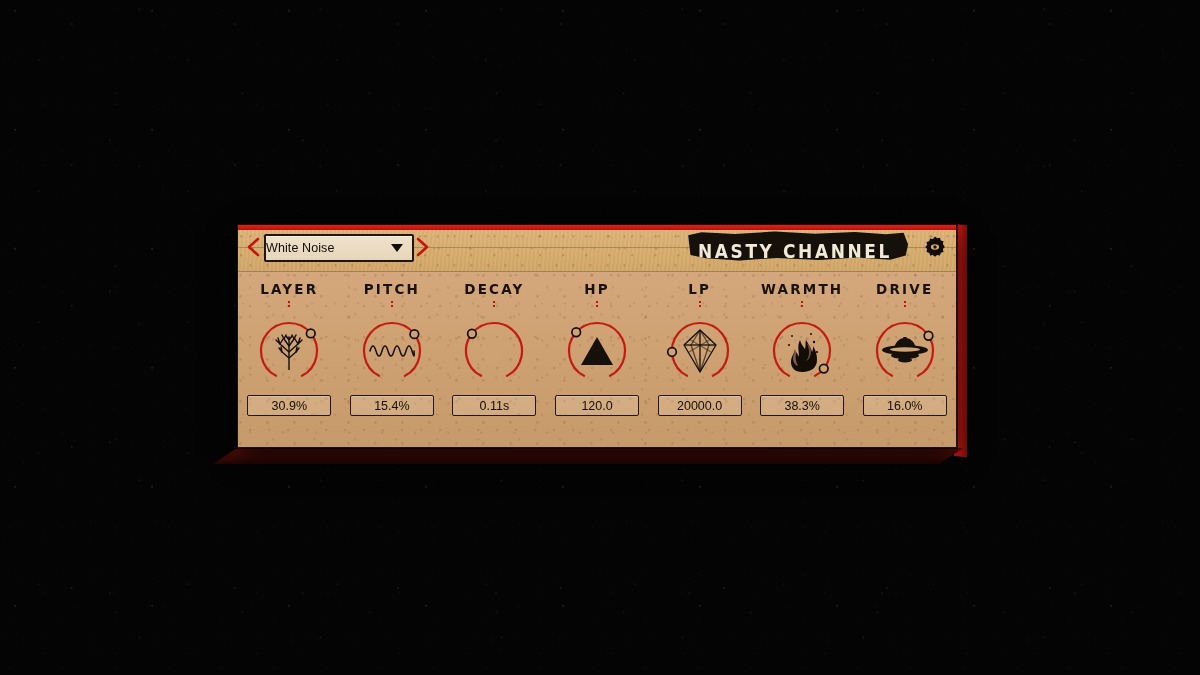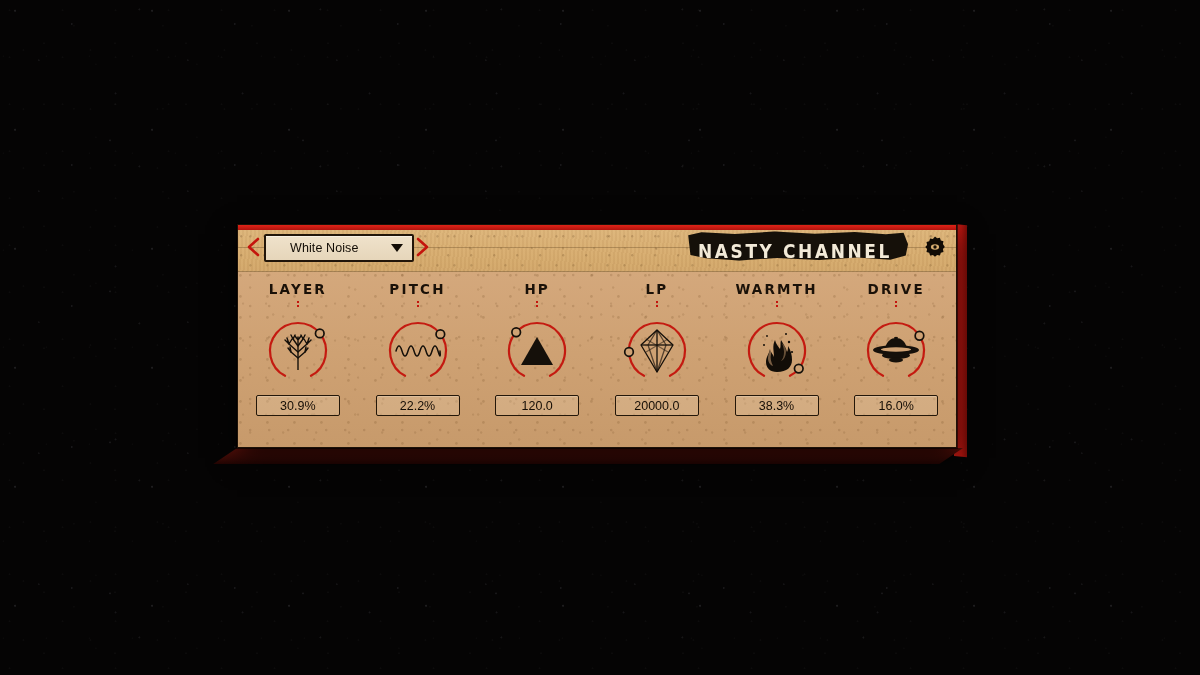--- a/index.html
+++ b/index.html
@@ -160,21 +160,21 @@
     border-radius: 2px;
     box-shadow: inset 0 1px 0 rgba(255,255,255,0.5);
     display: flex;
     align-items: center;
     z-index: 8;
     cursor: pointer;
   }
   #preset-label {
     font-size: 12.5px;
     color: #120c05;
-    padding-left: 24px;
+    padding-left: 0;
     font-family: "Liberation Sans", sans-serif;
     letter-spacing: 0.1px;
     white-space: nowrap;
   }
   #preset-caret {
     position: absolute;
     right: 9px;
     top: 8px;
     width: 0; height: 0;
     border-left: 6px solid transparent;
@@ -407,21 +407,41 @@
                 <svg width="74" height="74" viewBox="0 0 74 74">
        <path d="M 24.07 61.84 A 28 28 0 1 1 49.93 61.84" fill="none" stroke="#c4150d" stroke-width="2.2" stroke-linecap="round" opacity="0.96"></path>
        <circle cx="59.36" cy="20.15" r="4.3" fill="#cfa274" stroke="#15100a" stroke-width="1.7"></circle>
      </svg>
      <div class="knob-icon">
                   <svg width="46" height="22" viewBox="0 0 46 22">
                     <path d="M1 11 Q4 1 7 11 T13 11 T19 11 T25 11 T31 11 T37 11 T43 11 T45 11" fill="none" stroke="#15100a" stroke-width="1.5" stroke-linecap="round"></path>
                   </svg>
                 </div>
               </div>
-              <div class="value-box">22.2%</div>
+              <div class="value-box">15.4%</div>
+            </div>
+            <div class="knob-cell">
+              <div class="knob-label">DECAY</div>
+              <div class="label-dots">
+                <i></i>
+                <i></i>
+              </div>
+              <div class="knob">
+                <svg width="74" height="74" viewBox="0 0 74 74">
+       <path d="M 24.07 61.84 A 28 28 0 1 1 49.93 61.84" fill="none" stroke="#c4150d" stroke-width="2.2" stroke-linecap="round" opacity="0.96"></path>
+       <circle cx="14.94" cy="19.76" r="4.3" fill="#cfa274" stroke="#15100a" stroke-width="1.7"></circle>
+     </svg>
+     <div class="knob-icon">
+                  <svg width="34" height="38" viewBox="0 0 34 38">
+      <path d="M17 1 a18 18 0 1 0 0 36 a18 18 0 1 1 0 -36 z" fill="#15100a"></path>
+      <ellipse cx="15" cy="19" rx="9.5" ry="14.5" fill="#cfa274"></ellipse>
+                  </svg>
+                </div>
+              </div>
+              <div class="value-box">0.11s</div>
             </div>
             <div class="knob-cell">
               <div class="knob-label">HP</div>
               <div class="label-dots">
                 <i></i>
                 <i></i>
               </div>
               <div class="knob">
                 <svg width="74" height="74" viewBox="0 0 74 74">
        <path d="M 24.07 61.84 A 28 28 0 1 1 49.93 61.84" fill="none" stroke="#c4150d" stroke-width="2.2" stroke-linecap="round" opacity="0.96"></path>

